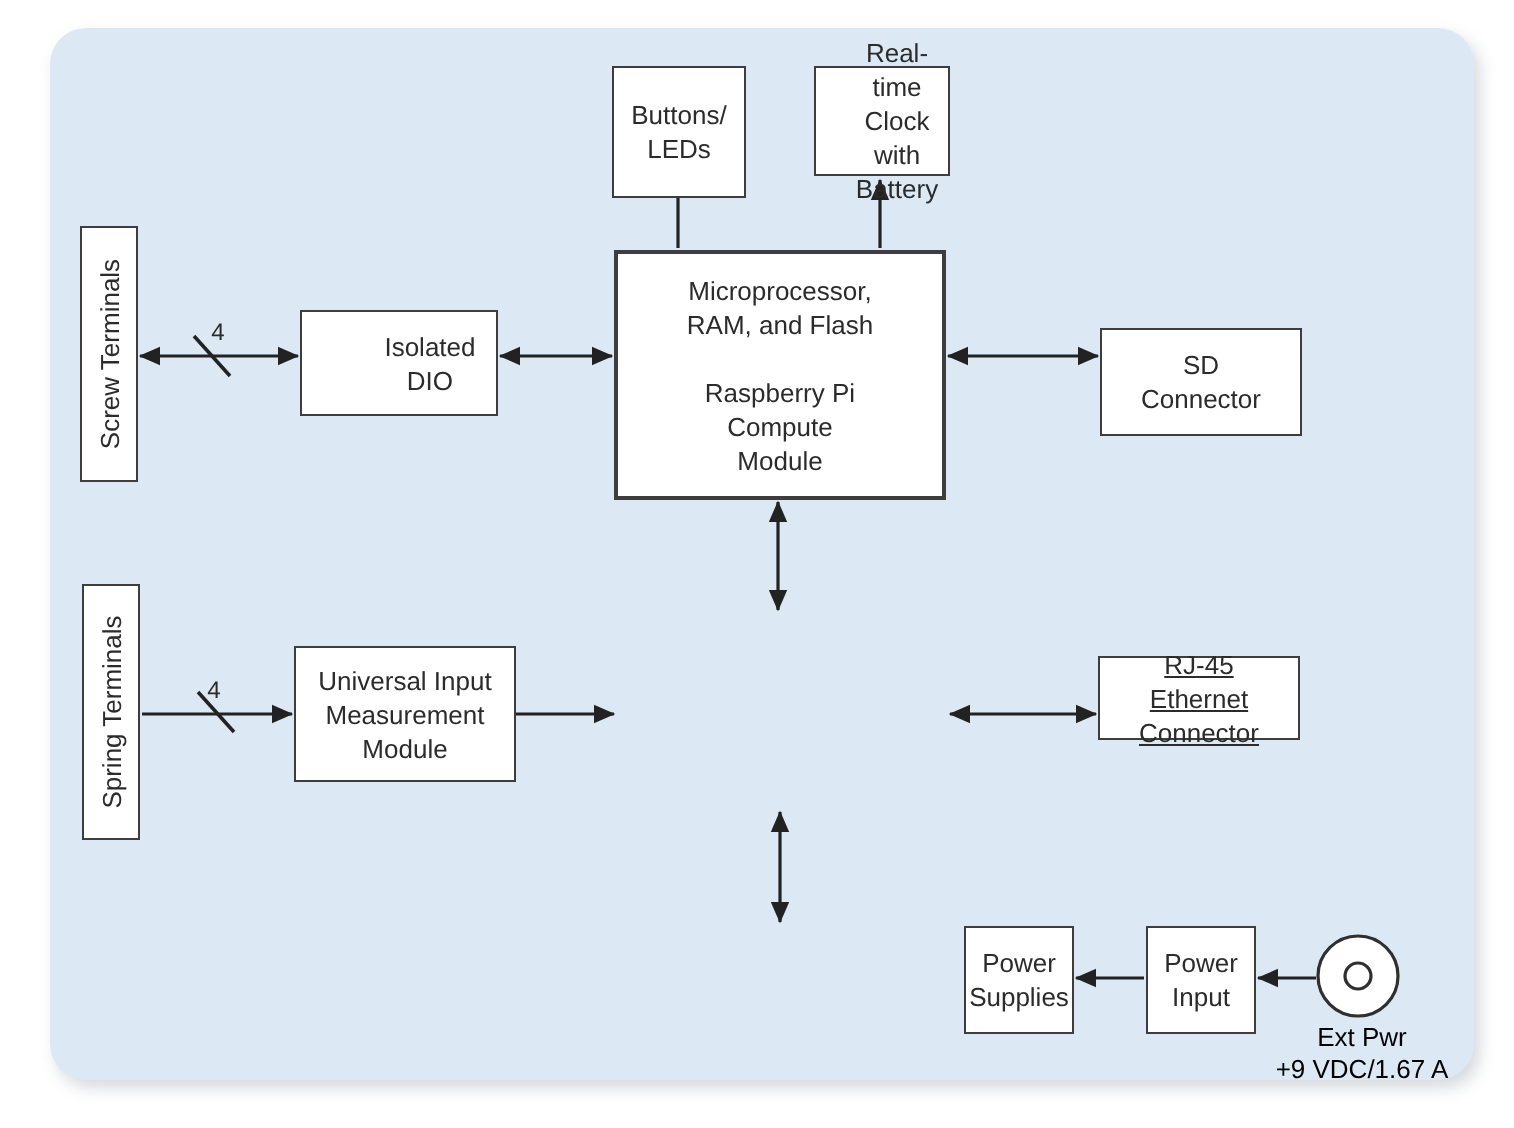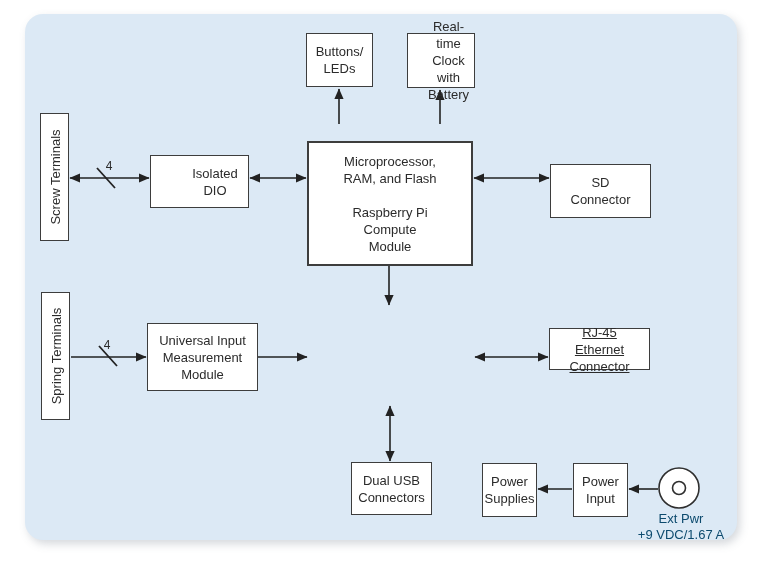--- a/index.html
+++ b/index.html
@@ -12,35 +12,35 @@
     background:#dce9f5;border-radius:18px;
     box-shadow:3px 4px 8px rgba(90,105,120,0.25);
   }
   svg.overlay{position:absolute;left:0;top:0;width:757px;height:564px;pointer-events:none;}
   .blk{
     position:absolute;box-sizing:border-box;background:#ffffff;
     border:1.5px solid #3d3d3d;color:#2b2b2b;
     display:flex;align-items:center;justify-content:center;
     text-align:center;font-size:13px;line-height:17px;white-space:pre-line;
   }
-  .blk.big{border-width:2px;margin-top:16px;}
+  .blk.big{border-width:2px;}
   .vblk{
     position:absolute;box-sizing:border-box;background:#ffffff;
     border:1.5px solid #3d3d3d;color:#2b2b2b;
   }
   .vblk span{
     position:absolute;left:50%;top:50%;
     transform:translate(-50%,-50%) rotate(-90deg);
     white-space:nowrap;font-size:13px;color:#2b2b2b;
   }
   .floatlbl{
     position:absolute;color:#2b2b2b;font-size:12px;text-align:center;white-space:nowrap;
   }
   .caption{
-    position:absolute;color:#0c4a6e;font-size:13px;text-align:center;white-space:nowrap;
+    position:absolute;color:#000000;font-size:13px;text-align:center;white-space:nowrap;
   }
 </style>
 </head>
 <body>
 
 <div class="page">
   <div class="panel"></div>
 
   <svg class="overlay" viewBox="0 0 757 564" xmlns="http://www.w3.org/2000/svg">
     <defs>
@@ -74,21 +74,21 @@
     <span>Screw Terminals</span>
   </div>
 
   <div class="vblk" style="left:41px;top:292px;width:29px;height:128px;">
     <span>Spring Terminals</span>
   </div>
 
   <div class="blk" style="left:150px;top:155px;width:99px;height:53px;padding-left:31px;">Isolated
 DIO</div>
 
-  <div class="blk" style="left:306px;top:33px;width:67px;height:54px;">Buttons/
+  <div class="blk" style="left:306px;top:33px;width:67px;height:66px;">Buttons/
 LEDs</div>
 
   <div class="blk" style="left:407px;top:33px;width:68px;height:55px;padding-left:15px;">Real-time
 Clock with
 Battery</div>
 
   <div class="blk big" style="left:307px;top:125px;width:166px;height:125px;">Microprocessor,
 RAM, and Flash
 
 Raspberry Pi
@@ -100,22 +100,20 @@
 
   <div class="blk" style="left:147px;top:323px;width:111px;height:68px;">Universal Input
 Measurement
 Module</div>
 
 
   <div class="blk" style="left:549px;top:328px;width:101px;height:42px;text-decoration:underline;">RJ-45
 Ethernet
 Connector</div>
 
-  <div class="blk" style="left:351px;top:462px;width:81px;height:53px;">Dual USB
-Connectors</div>
 
   <div class="blk" style="left:482px;top:463px;width:55px;height:54px;">Power
 Supplies</div>
 
   <div class="blk" style="left:573px;top:463px;width:55px;height:54px;">Power
 Input</div>
 
   <div class="floatlbl" style="left:101px;top:159px;width:16px;">4</div>
 
   <div class="floatlbl" style="left:99px;top:338px;width:16px;">4</div>

